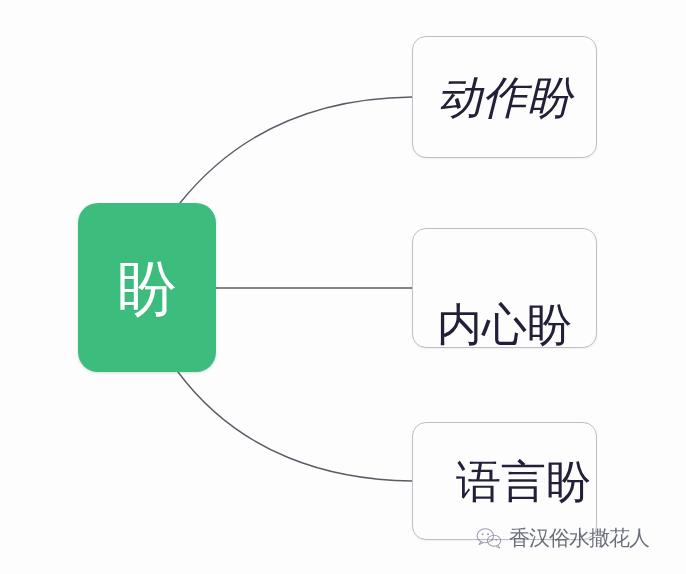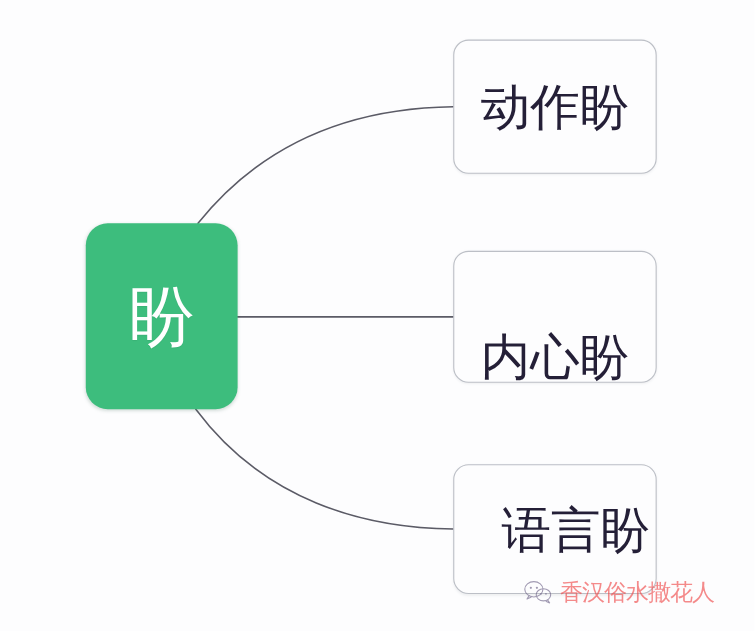--- a/index.html
+++ b/index.html
@@ -57,21 +57,21 @@
     width: 185px;
     border: 1.4px solid #bcbfc6;
     border-radius: 14px;
     background: #fdfdfe;
     box-sizing: border-box;
     display: flex;
     align-items: center;
     justify-content: center;
     box-shadow: 0 1px 2px rgba(120,125,140,0.10);
   }
-  .leaf-node.n1 { top: 36px;  height: 122px; }
+  .leaf-node.n1 { top: 36px;  height: 122px; font-style: italic; }
   .leaf-node.n2 { top: 228px; height: 120px; align-items: flex-end; }
   .leaf-node.n3 { top: 422px; height: 118px; padding-left: 38px; }
   .leaf-label {
     color: #241f37;
     font-size: 45px;
     line-height: 1;
     font-weight: 400;
     font-family: "DejaVu Sans", "Liberation Sans", sans-serif;
   }
   
@@ -84,21 +84,21 @@
     gap: 7px;
     opacity: 0.62;
     filter: blur(0.35px);
   }
   .wm-logo {
     width: 26px;
     height: 22px;
     flex: 0 0 auto;
   }
   .wm-text {
-    color: #ef4444;
+    color: #0f172a;
     font-size: 21px;
     line-height: 1;
     letter-spacing: -1px;
     white-space: nowrap;
     font-family: "DejaVu Sans", "Liberation Sans", sans-serif;
   }
 </style>
 </head>
 <body>
 

